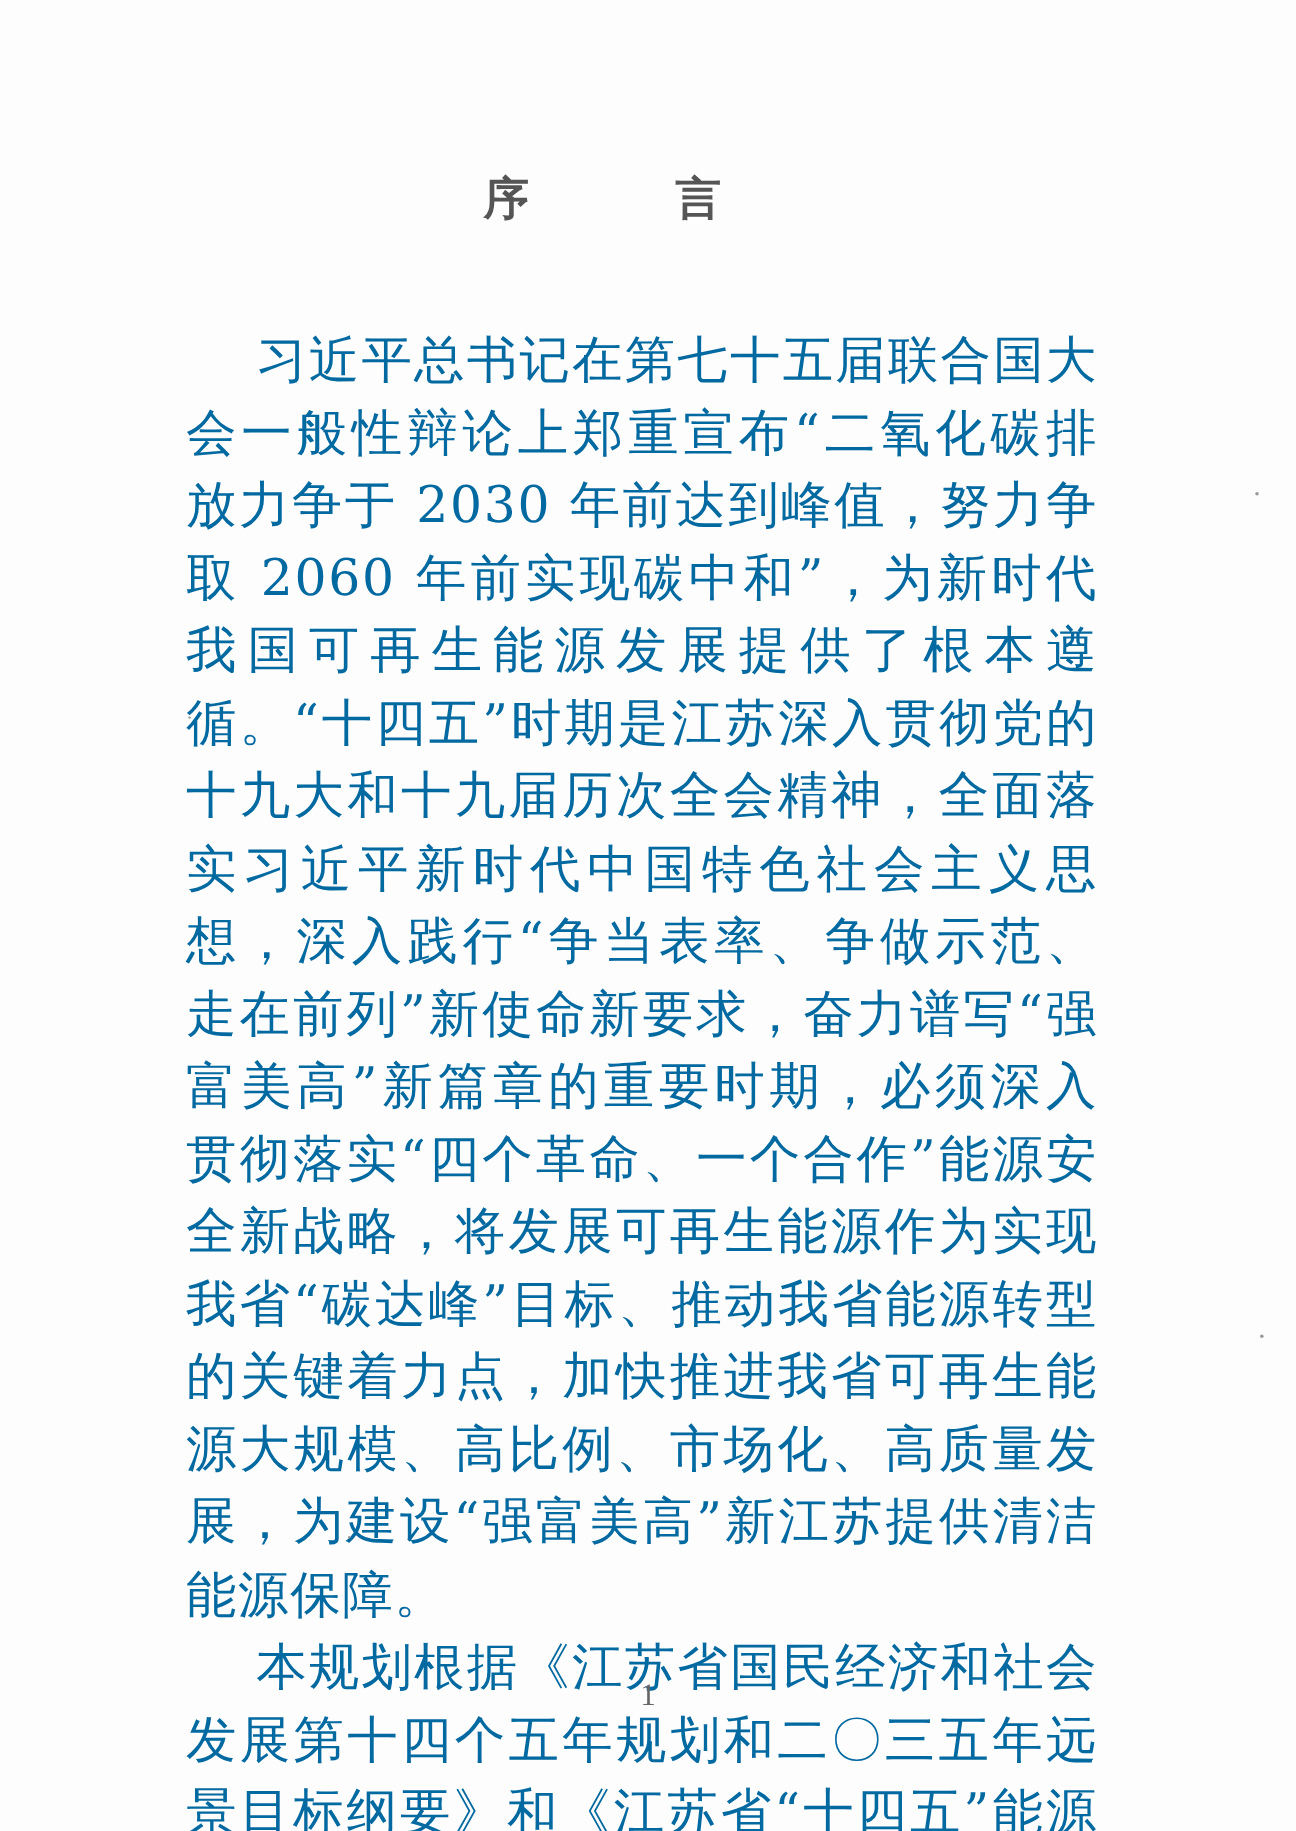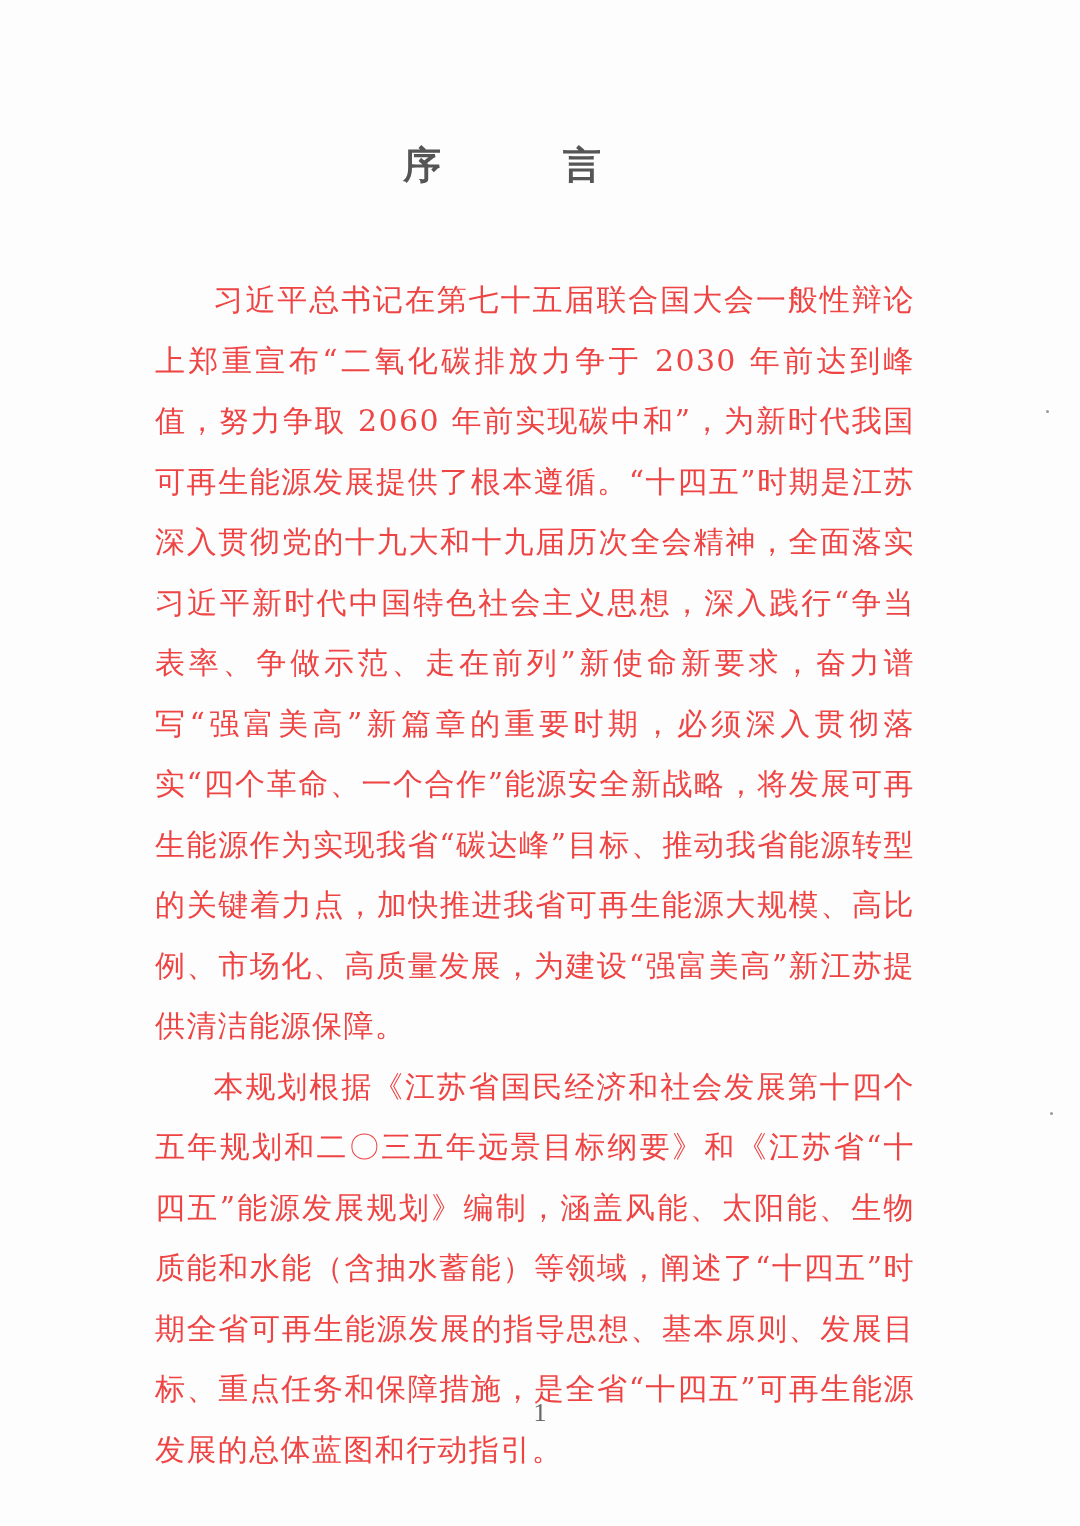--- a/index.html
+++ b/index.html
@@ -36,23 +36,23 @@
     line-height: 50px;
   }
   .body {
     position: absolute;
     top: 270px;
     left: 155px;
     width: 760px;
   }
   .para {
     margin: 0;
-    font-size: 30px;
+    font-size: 42px;
     line-height: 60.5px;
-    color: #ef4444;
+    color: #0369a1;
     text-align: justify;
     text-align-last: left;
     word-break: break-all;
     letter-spacing: 1.4px;
   }
   .para .indent {
     display: inline-block;
     width: 58px;
   }
   .page-number {

